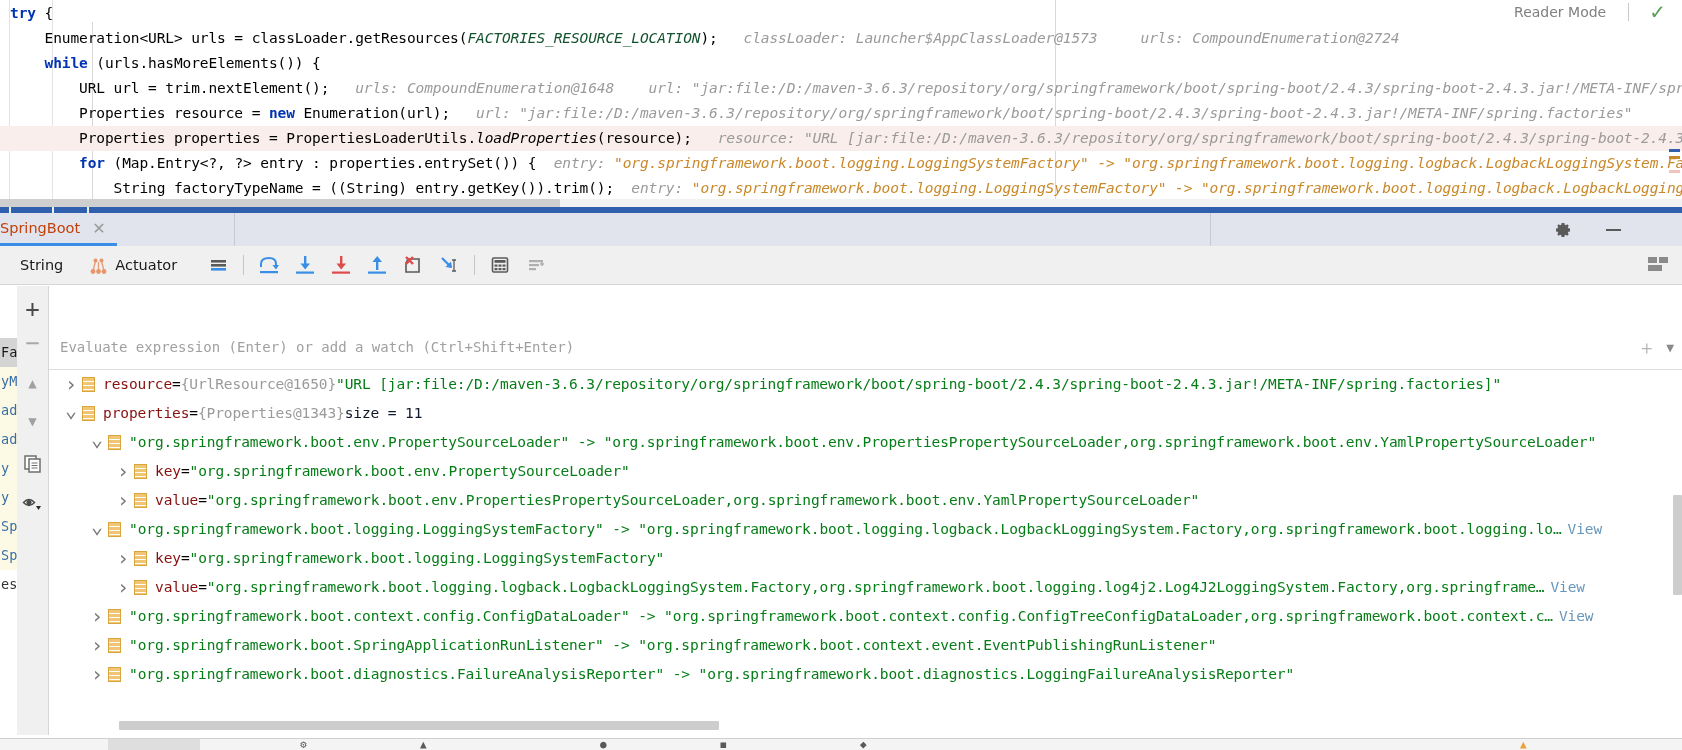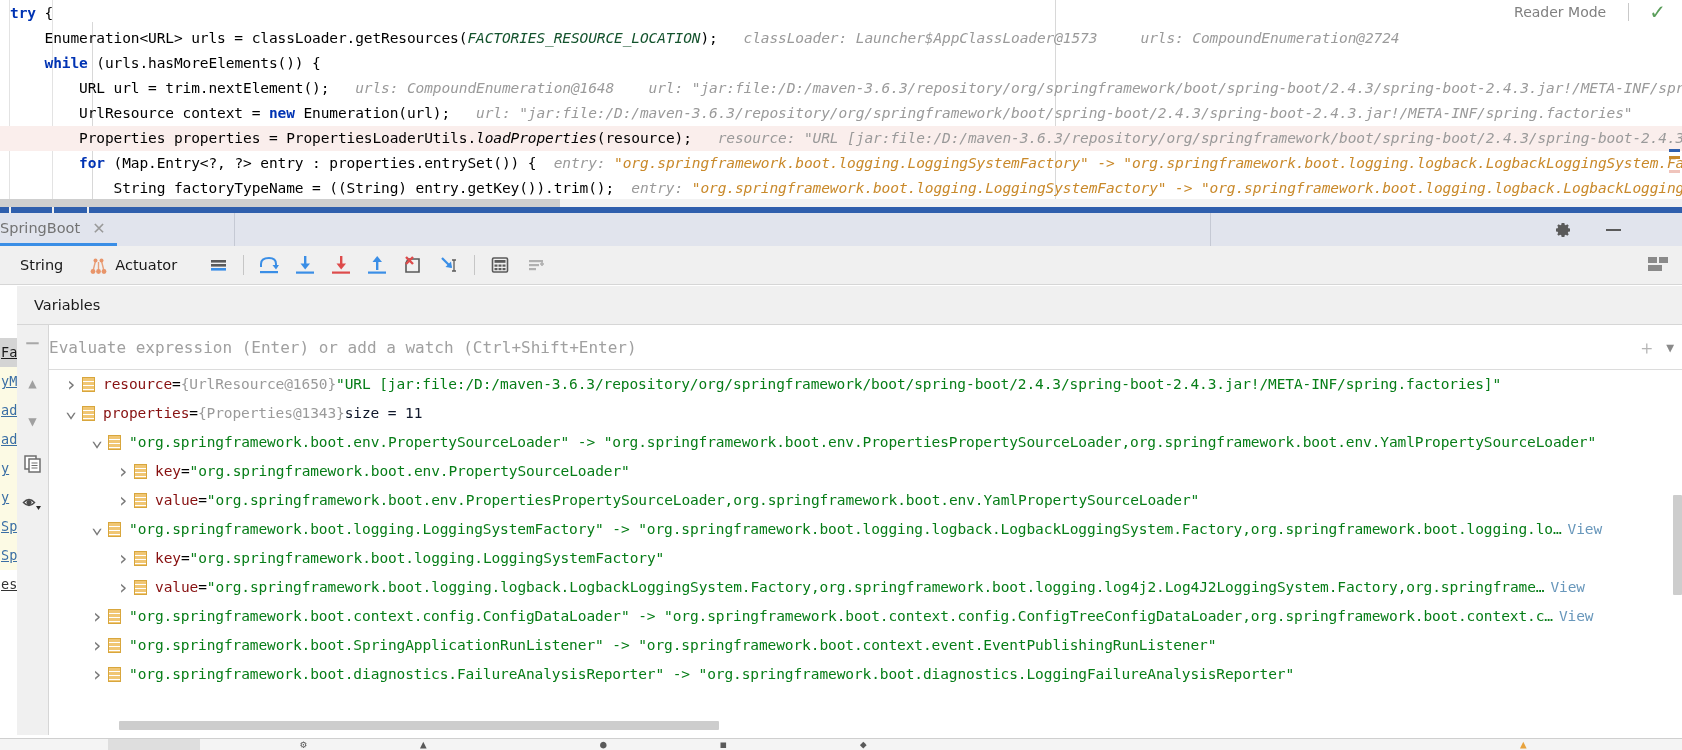--- a/index.html
+++ b/index.html
@@ -69,21 +69,21 @@
 
   .toolwin-header {
     position: absolute; left: 0; top: 213px; width: 1682px; height: 33px;
     background: #e1e4ed; font-family: "DejaVu Sans", "Liberation Sans", sans-serif;
   }
   .tab-active {
     position: absolute; left: 0; top: 0; height: 33px;
     display: flex; align-items: center; padding: 0 10px 0 0;
     border-bottom: 3px solid #3a8ee6;
   }
-  .tab-active .tab-title { font-size: 14.5px; color: #737373; }
+  .tab-active .tab-title { font-size: 14.5px; color: #c2410c; }
   .tab-active .tab-close { font-size: 16px; color: #9a9a9a; margin-left: 12px; cursor: pointer; }
   .tab-divider { position: absolute; top: 0; width: 1px; height: 33px; background: #c5c9d4; }
   .gear-btn {
     position: absolute; right: 108px; top: 6px; width: 22px; height: 22px;
     display: flex; align-items: center; justify-content: center; cursor: pointer;
   }
   .min-btn {
     position: absolute; right: 58px; top: 6px; width: 22px; height: 22px;
     display: flex; align-items: center; justify-content: center; cursor: pointer;
   }
@@ -107,21 +107,21 @@
   .tb-sep { width: 1px; height: 20px; background: #c6c6c6; margin: 0 7px; }
   .tb-right { position: absolute; right: 6px; top: 4px; display: flex; align-items: center; }
 
   
   .left-strip {
     position: absolute; left: 0; top: 286px; width: 17px; height: 449px;
     background: #ffffff; overflow: hidden;
   }
   .frames-peek { position: absolute; left: 0; top: 0; width: 17px; }
   .fp-row { height: 29px; white-space: nowrap; overflow: hidden;
-            font-size: 13.5px; line-height: 29px; padding-left: 1px; text-decoration: underline; }
+            font-size: 13.5px; line-height: 29px; padding-left: 1px; }
   .fp-sel { background: #d4d4d4; color: #1a1a1a; }
   .fp-yellow { background: #fcfae4; }
   .fp-blue { color: #3a6ea5; }
   .fp-dark { color: #333; }
 
   .var-toolcol {
     position: absolute; left: 17px; top: 286px; width: 32px; height: 449px;
     background: #f0f0f0; border-right: 1px solid #d6d6d6;
     display: flex; flex-direction: column; align-items: center;
   }
@@ -141,21 +141,21 @@
   .vars-header .vh-label { font-size: 14.5px; color: #1a1a1a; padding-left: 17px; }
 
   .eval-row {
     position: absolute; left: 49px; top: 325px; width: 1633px; height: 45px;
     background: #ffffff; border-bottom: 1px solid #dcdcdc;
     display: flex; align-items: center;
   }
   .eval-input {
     flex: 1; border: none; outline: none; background: transparent;
     font-family: "DejaVu Sans Mono", "Liberation Mono", monospace;
-    font-size: 16px; color: #000; 
+    font-size: 14px; color: #000; padding-left: 11px;
   }
   .eval-input::placeholder { color: #a0a0a0; }
   .eval-actions { display: flex; align-items: center; padding-right: 8px; gap: 10px; }
 
   .vars-tree {
     position: absolute; left: 49px; top: 370px; width: 1633px; height: 365px;
     background: #ffffff; overflow: hidden;
   }
   .vrow {
     position: relative; height: 29px; line-height: 29px;
@@ -211,21 +211,21 @@
   <div class="editor">
     <div class="editor-inner" id="editor-inner">
       <div class="gutter-line-a"></div>
       <div class="gutter-line-b"></div>
       <div class="indent-guide-1"></div>
       <div class="indent-guide-2"></div>
     <div class="code-line" style="top: 1px;"><span class="txt" style="padding-left: 10px;"><span class="kw">try</span><span> {</span></span></div>
         <div class="code-line" style="top: 26px;"><span class="txt" style="padding-left: 10px;"><span>    Enumeration&lt;URL&gt; urls = classLoader.getResources(</span><span class="const">FACTORIES_RESOURCE_LOCATION</span><span>);</span><span class="hint">   classLoader: Launcher$AppClassLoader@1573     urls: CompoundEnumeration@2724</span></span></div>
         <div class="code-line" style="top: 51px;"><span class="txt" style="padding-left: 10px;"><span>    </span><span class="kw">while</span><span> (urls.hasMoreElements()) {</span></span></div>
         <div class="code-line" style="top: 76px;"><span class="txt" style="padding-left: 10px;"><span>        URL url = trim.nextElement();</span><span class="hint">   urls: CompoundEnumeration@1648    url: "jar:file:/D:/maven-3.6.3/repository/org/springframework/boot/spring-boot/2.4.3/spring-boot-2.4.3.jar!/META-INF/spring.factories"</span></span></div>
-        <div class="code-line" style="top: 101px;"><span class="txt" style="padding-left: 10px;"><span>        UrlResource context = </span><span class="kw">new</span><span> Enumeration(url);</span><span class="hint">   url: "jar:file:/D:/maven-3.6.3/repository/org/springframework/boot/spring-boot/2.4.3/spring-boot-2.4.3.jar!/META-INF/spring.factories"</span></span></div>
+        <div class="code-line" style="top: 101px;"><span class="txt" style="padding-left: 10px;"><span>        Properties resource = </span><span class="kw">new</span><span> Enumeration(url);</span><span class="hint">   url: "jar:file:/D:/maven-3.6.3/repository/org/springframework/boot/spring-boot/2.4.3/spring-boot-2.4.3.jar!/META-INF/spring.factories"</span></span></div>
         <div class="code-line hl-line" style="top: 126px;"><span class="txt" style="padding-left: 10px;"><span>        Properties properties = PropertiesLoaderUtils.</span><span class="mth">loadProperties</span><span>(resource);</span><span class="hint">   resource: "URL [jar:file:/D:/maven-3.6.3/repository/org/springframework/boot/spring-boot/2.4.3/spring-boot-2.4.3.jar!/META-INF/spring.factories]"</span></span></div>
         <div class="code-line" style="top: 151px;"><span class="txt" style="padding-left: 10px;"><span>        </span><span class="kw">for</span><span> (Map.Entry&lt;?, ?&gt; entry : properties.entrySet()) {</span><span class="hint">  entry: </span><span class="hint-orange">"org.springframework.boot.logging.LoggingSystemFactory" -&gt; "org.springframework.boot.logging.logback.LogbackLoggingSystem.Factory,org.springframework.boot"</span></span></div>
         <div class="code-line" style="top: 176px;"><span class="txt" style="padding-left: 10px;"><span>            String factoryTypeName = ((String) entry.getKey()).trim();</span><span class="hint">  entry: </span><span class="hint-orange">"org.springframework.boot.logging.LoggingSystemFactory" -&gt; "org.springframework.boot.logging.logback.LogbackLoggingSystem.Factory"</span></span></div>
       </div>
 
     <div class="reader-mode">
       <span class="rm-label">Reader Mode</span>
       <span class="rm-sep"></span>
       <span class="rm-check">✓</span>
     </div>
@@ -394,23 +394,20 @@
     </div>
     <div class="vt-btn" title="Settings" style="margin-top:10px;">
       <svg width="22" height="19" viewBox="0 0 22 19" aria-hidden="true">
         <path d="M1.5 8.5 Q7 2.5 12.5 8.5 Q7 14.5 1.5 8.5 Z" stroke="#4a4a4a" stroke-width="1.5" fill="#fff"></path>
         <circle cx="7" cy="8.5" r="2.6" fill="#4a4a4a"></circle>
         <path d="M14 12 L19 12 L16.5 16 Z" fill="#2a2a2a"></path>
       </svg>
     </div>
   </div>
 
-  <div class="vars-header">
-    <span class="vh-label">Variables</span>
-  </div>
 
   <div class="eval-row">
     <input class="eval-input" type="text" placeholder="Evaluate expression (Enter) or add a watch (Ctrl+Shift+Enter)" style="">
     <div class="eval-actions">
       <span style="color:#b5b5b5; font-size:19px; line-height:1;">＋</span>
       <span style="color:#8a8a8a; font-size:13px; line-height:1;">▼</span>
     </div>
   </div>
 
   <div class="vars-tree" id="vars-tree">

